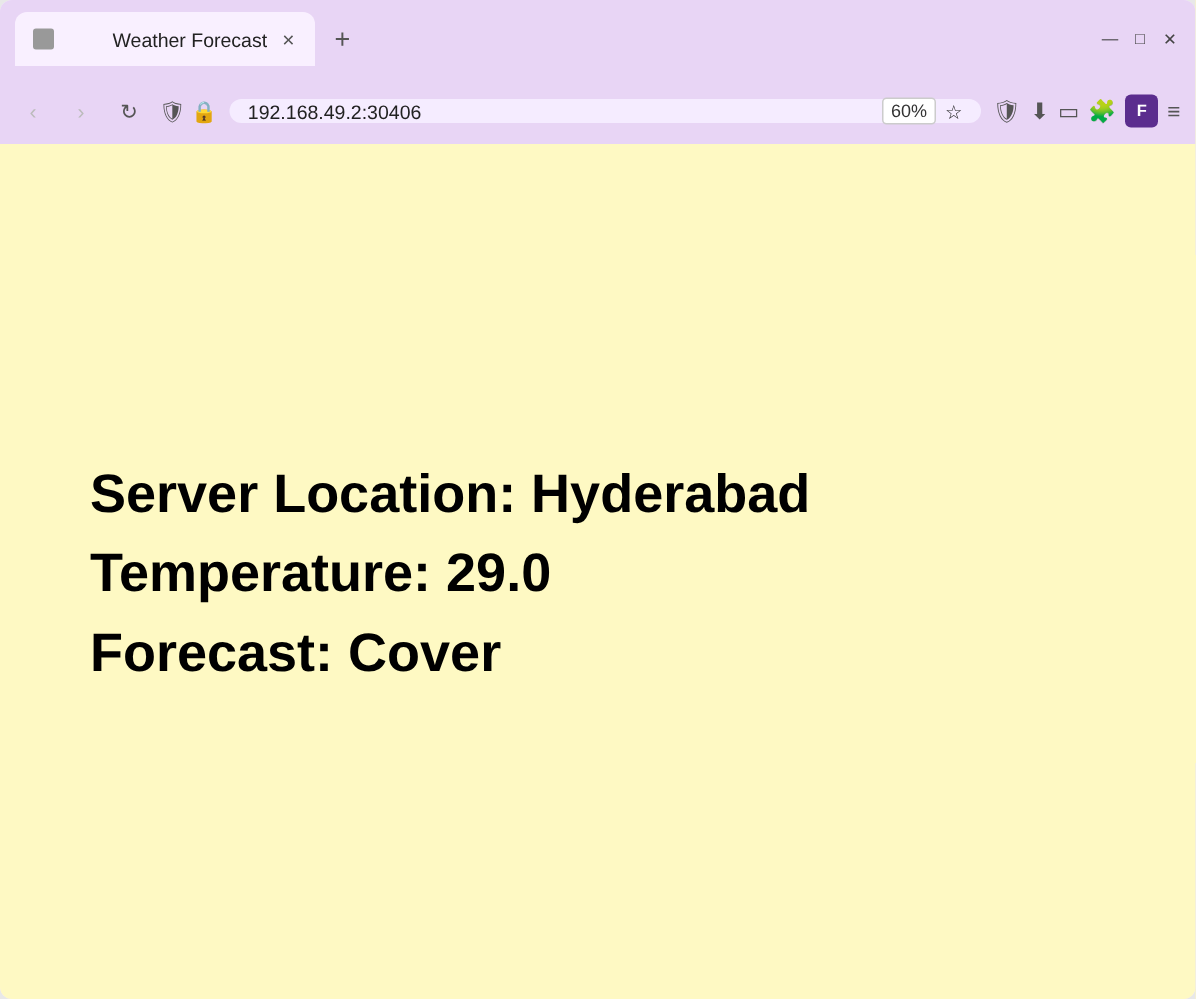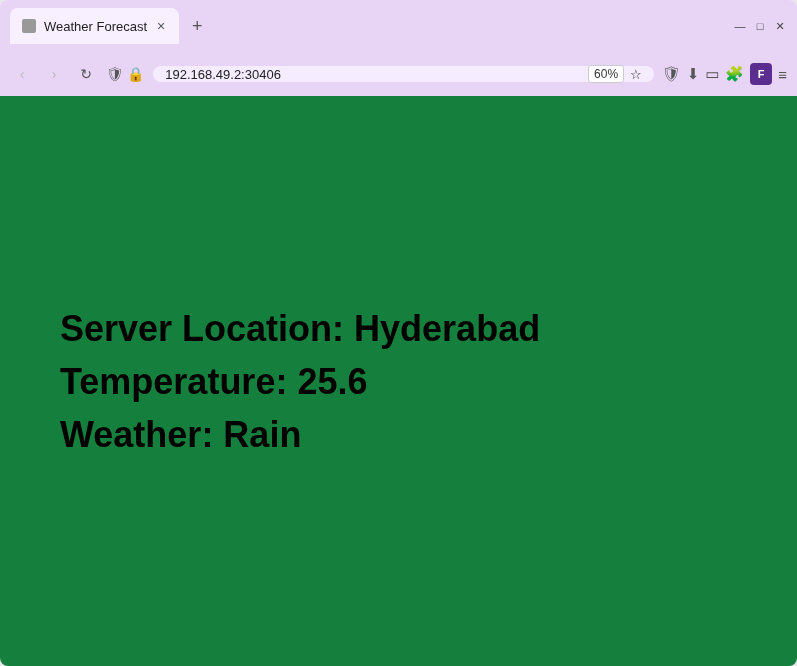--- a/index.html
+++ b/index.html
@@ -61,20 +61,21 @@
       height: 14px;
       background: #999;
       border-radius: 2px;
     }
 
     .tab-title {
       flex: 1;
       white-space: nowrap;
       overflow: hidden;
       text-overflow: ellipsis;
+      margin-left: 31px;
     }
 
     .tab-close {
       cursor: pointer;
       font-size: 14px;
       color: #555;
       border: none;
       background: none;
       padding: 0 2px;
       line-height: 1;
@@ -193,21 +194,21 @@
       align-items: center;
       justify-content: center;
       color: white;
       font-size: 11px;
       font-weight: bold;
     }
 
     
     .page-content {
       flex: 1;
-      background: #15803d;
+      background: #fef9c3;
       display: flex;
       flex-direction: column;
       justify-content: center;
       padding: 40px 60px;
     }
 
     .weather-info {
       display: flex;
       flex-direction: column;
       gap: 8px;
@@ -263,18 +264,18 @@
       <span class="toolbar-icon">▭</span>
       <span class="toolbar-icon">🧩</span>
       <div class="profile-icon">F</div>
       <span class="toolbar-icon">≡</span>
     </div>
   </div>
 
   <div class="page-content">
     <div class="weather-info">
       <div class="weather-line">Server Location: Hyderabad</div>
-      <div class="weather-line">Temperature: 25.6</div>
-      <div class="weather-line">Weather: Rain</div>
+      <div class="weather-line">Temperature: 29.0</div>
+      <div class="weather-line">Forecast: Cover</div>
     </div>
   </div>
 
 </div>
 
 </body></html>

